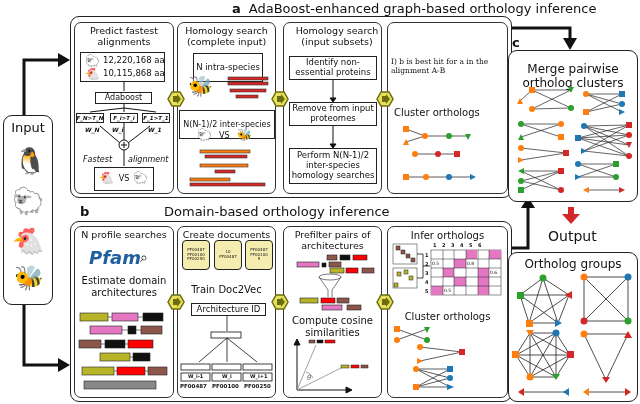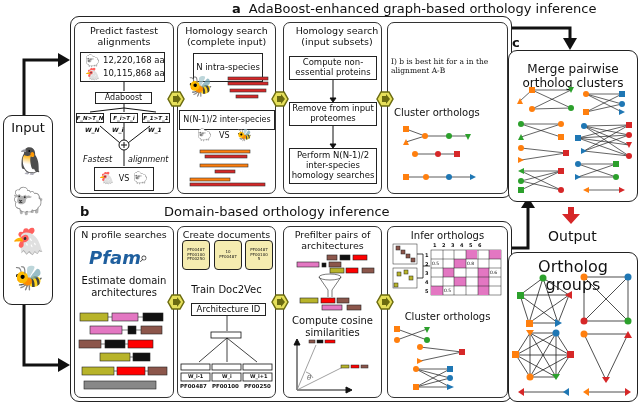--- a/index.html
+++ b/index.html
@@ -60,21 +60,21 @@
   <span style="color:#1f77b4;font-size:12px;">🐔</span>
   <span style="font-size:8px;margin:0 4px;">VS</span>
   <span style="color:#ff7f0e;font-size:12px;">🐑</span>
 </div>
 
 <div class="inner" style="left:177px;top:22px;width:99px;height:172px;">
   <div class="ptitle" style="top:3px;">Homology search (complete input)</div>
 </div>
 <div class="rect" style="left:193px;top:53px;width:70px;height:29px;font-size:8.5px;">N intra-species</div>
 <div class="t" style="left:188px;top:74px;color:#d62728;font-size:20px;">🐝</div>
-<div class="rect" style="left:179px;top:110px;width:96px;height:20px;font-size:8px;">N(N-1)/2 inter-species</div>
+<div class="rect" style="left:179px;top:110px;width:96px;height:29px;font-size:8px;">N(N-1)/2 inter-species</div>
 <div class="t" style="left:197px;top:128px;color:#ff7f0e;font-size:12px;">🐑</div>
 <div class="t" style="left:219px;top:131px;font-size:8px;">VS</div>
 <div class="t" style="left:237px;top:128px;color:#d62728;font-size:12px;">🐝</div>
 <svg style="left:0;top:0;" width="640" height="404">
   <g stroke="#333" stroke-width="0.6">
     <rect x="228" y="77" width="40" height="3" fill="#d62728"></rect>
       <rect x="228" y="82" width="40" height="3" fill="#d62728"></rect>
     <rect x="230" y="89" width="36" height="3" fill="#d62728"></rect>
       <rect x="236" y="95" width="22" height="3" fill="#d62728"></rect>
     <rect x="200" y="150" width="50" height="3" fill="#ff7f0e"></rect>
@@ -82,21 +82,21 @@
     <rect x="200" y="164" width="48" height="3" fill="#ff7f0e"></rect>
       <rect x="215" y="170" width="20" height="3" fill="#d62728"></rect>
     <rect x="190" y="178" width="40" height="3" fill="#ff7f0e"></rect>
       <rect x="190" y="183" width="75" height="3" fill="#d62728"></rect>
   </g>
 </svg>
 
 <div class="inner" style="left:283px;top:22px;width:99px;height:172px;">
   <div class="ptitle" style="top:3px;margin-left:9px;">Homology search (input subsets)</div>
 </div>
-<div class="rect" style="left:289px;top:56px;width:88px;height:24px;font-size:8.5px;">Compute non-essential proteins</div>
+<div class="rect" style="left:289px;top:56px;width:88px;height:24px;font-size:8.5px;">Identify non-essential proteins</div>
 <div class="rect" style="left:289px;top:102px;width:88px;height:24px;font-size:8.5px;">Remove from input proteomes</div>
 <div class="rect" style="left:289px;top:148px;width:88px;height:36px;font-size:8.5px;">Perform N(N-1)/2 inter-species homology searches</div>
 <svg style="left:0;top:0;" width="640" height="404">
   <g stroke="#111" stroke-width="1" fill="#111">
     <line x1="333" y1="80" x2="333" y2="99"></line>
       <polygon points="330,98 336,98 333,102"></polygon>
     <line x1="333" y1="126" x2="333" y2="145"></line>
       <polygon points="330,144 336,144 333,148"></polygon>
   </g>
 </svg>
@@ -464,21 +464,21 @@
   <circle cx="578" cy="164" r="3" fill="#1f77b4"></circle>
     <polygon points="575,174 575,180 581,177" fill="#1f77b4"></polygon>
   <rect x="613" y="161" width="6" height="6" fill="#2ca02c"></rect>
     <circle cx="616" cy="177" r="3" fill="#2ca02c"></circle>
   <polygon points="589,187 589,193 583,190" fill="#ff7f0e"></polygon>
     <polygon points="619,187 619,193 625,190" fill="#d62728"></polygon>
 </svg>
 
 <div class="title" style="left:548px;top:228px;font-size:14px;">Output</div>
 <div class="box" style="left:508px;top:252px;width:130px;height:150px;">
-  <div class="ptitle" style="top:5px;font-size:16px;">Ortholog groups</div>
+  <div class="ptitle" style="top:5px;font-size:12px;">Ortholog groups</div>
 </div>
 <svg style="left:0;top:0;" width="640" height="404">
   <g stroke="#222" stroke-width="0.8">
     <line x1="543" y1="278" x2="520" y2="295"></line>
       <line x1="543" y1="278" x2="569" y2="295"></line>
       <line x1="543" y1="278" x2="529" y2="323"></line>
       <line x1="543" y1="278" x2="558" y2="323"></line>
     <line x1="520" y1="295" x2="569" y2="295"></line>
       <line x1="520" y1="295" x2="529" y2="323"></line>
       <line x1="520" y1="295" x2="558" y2="323"></line>

